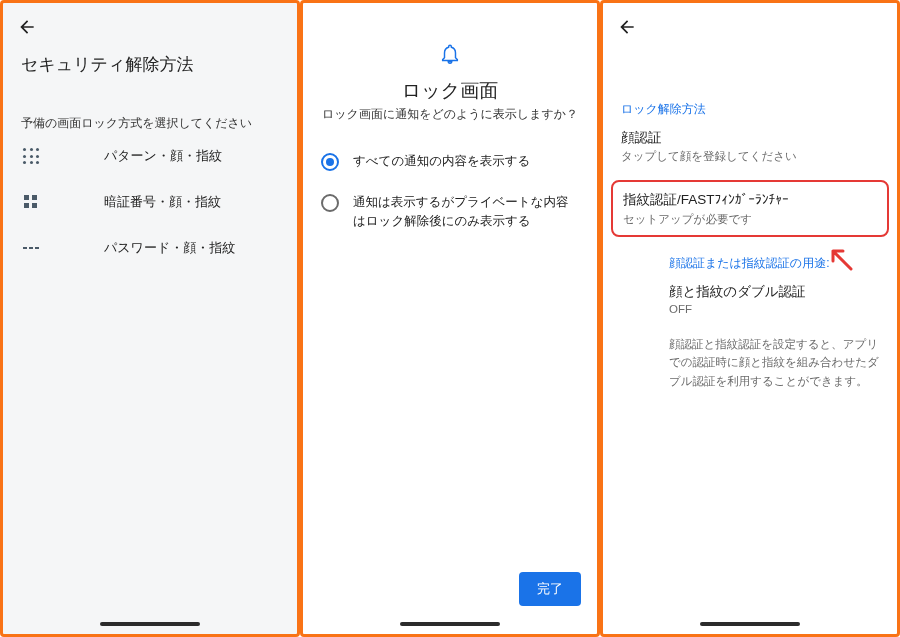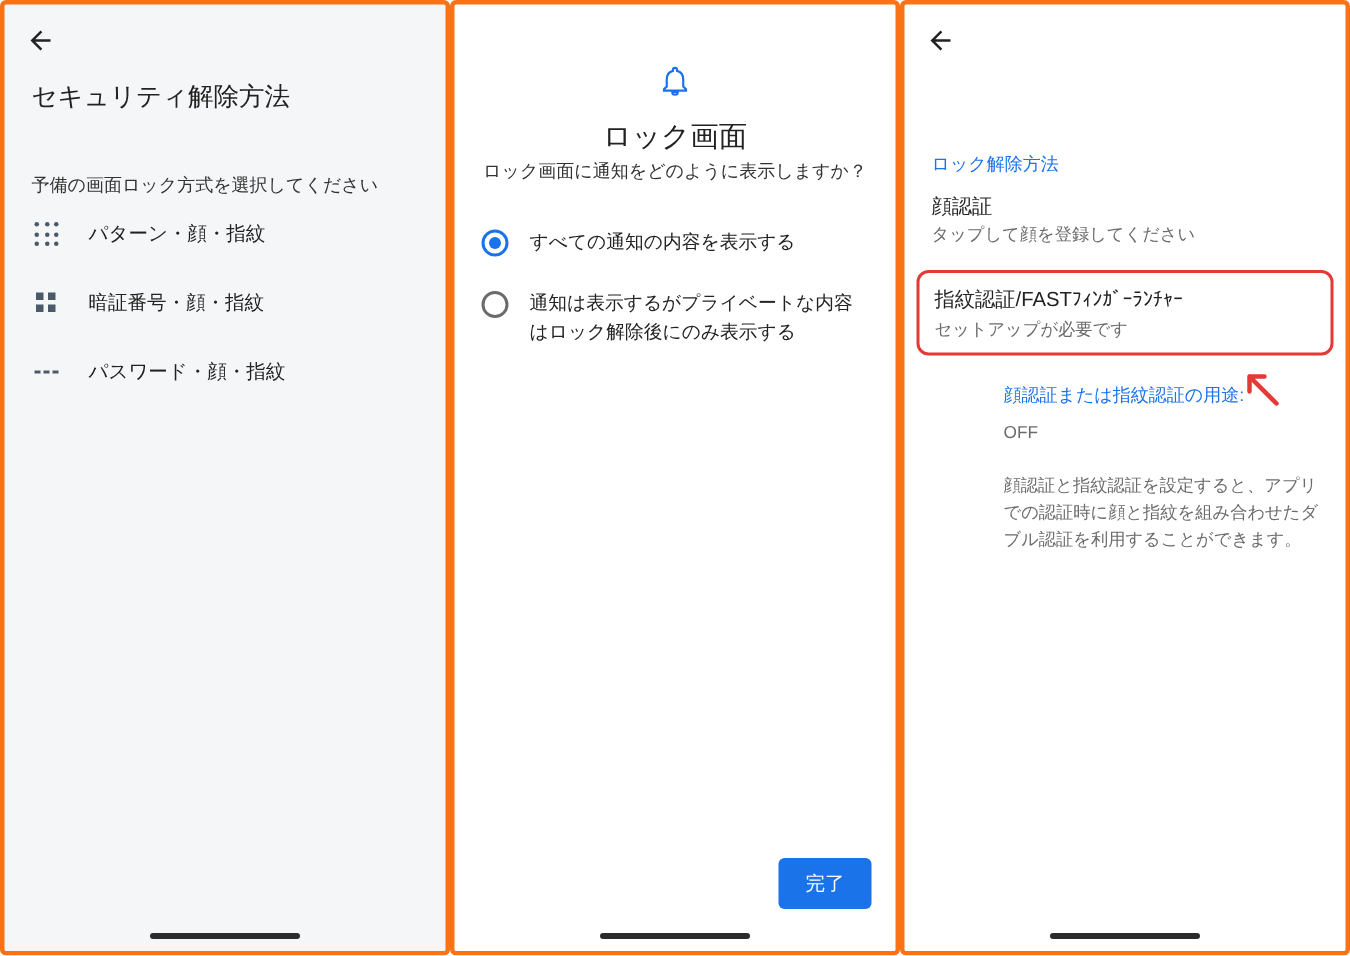--- a/index.html
+++ b/index.html
@@ -26,21 +26,21 @@
     font-size: 17px; font-weight: 500; color: #222;
   }
   .a-subtitle {
     position: absolute; top: 96px; left: 18px;
     font-size: 12px; color: #333; margin-top: 16px;
   }
   .a-list { position: absolute; top: 130px; left: 0; right: 0; }
   .a-item {
     display: flex; align-items: center;
     padding: 13px 18px; cursor: pointer;
-    font-size: 13px; color: #222;
+    font-size: 13px; color: #222; gap: 45px;
   }
   .a-icon {
     width: 20px; height: 20px; margin-right: 18px;
     position: relative; flex: none; color:#4a5a68;
   }
   
   .icon-pattern .d {
     position:absolute; width:3px; height:3px; background:#4a5a68; border-radius:50%;
   }
   .icon-pattern .d1{top:2px;left:2px}.icon-pattern .d2{top:2px;left:8.5px}.icon-pattern .d3{top:2px;left:15px}
@@ -212,20 +212,21 @@
         <div class="c-item-title">顔認証</div>
         <div class="c-item-sub">タップして顔を登録してください</div>
       </div>
       <div class="c-highlight">
         <div class="c-item-title">指紋認証/FASTﾌｨﾝｶﾞｰﾗﾝﾁｬｰ</div>
         <div class="c-item-sub">セットアップが必要です</div>
       </div>
       <div class="c-section2">
         <div class="c-section-label">顔認証または指紋認証の用途:</div>
         <div class="c-item">
+          <div class="c-item-title">顔と指紋のダブル認証</div>
           <div class="c-item-sub">OFF</div>
         </div>
         <div class="c-note">顔認証と指紋認証を設定すると、アプリでの認証時に顔と指紋を組み合わせたダブル認証を利用することができます。</div>
       </div>
     </div>
     <svg class="c-arrow" width="32" height="32" viewBox="0 0 32 32">
       <path d="M26 26 L8 8 M8 8 L8 18 M8 8 L18 8" stroke="#e53935" stroke-width="3" fill="none" stroke-linecap="round" stroke-linejoin="round"></path>
     </svg>
     <div class="nav-pill"></div>
   </div>

